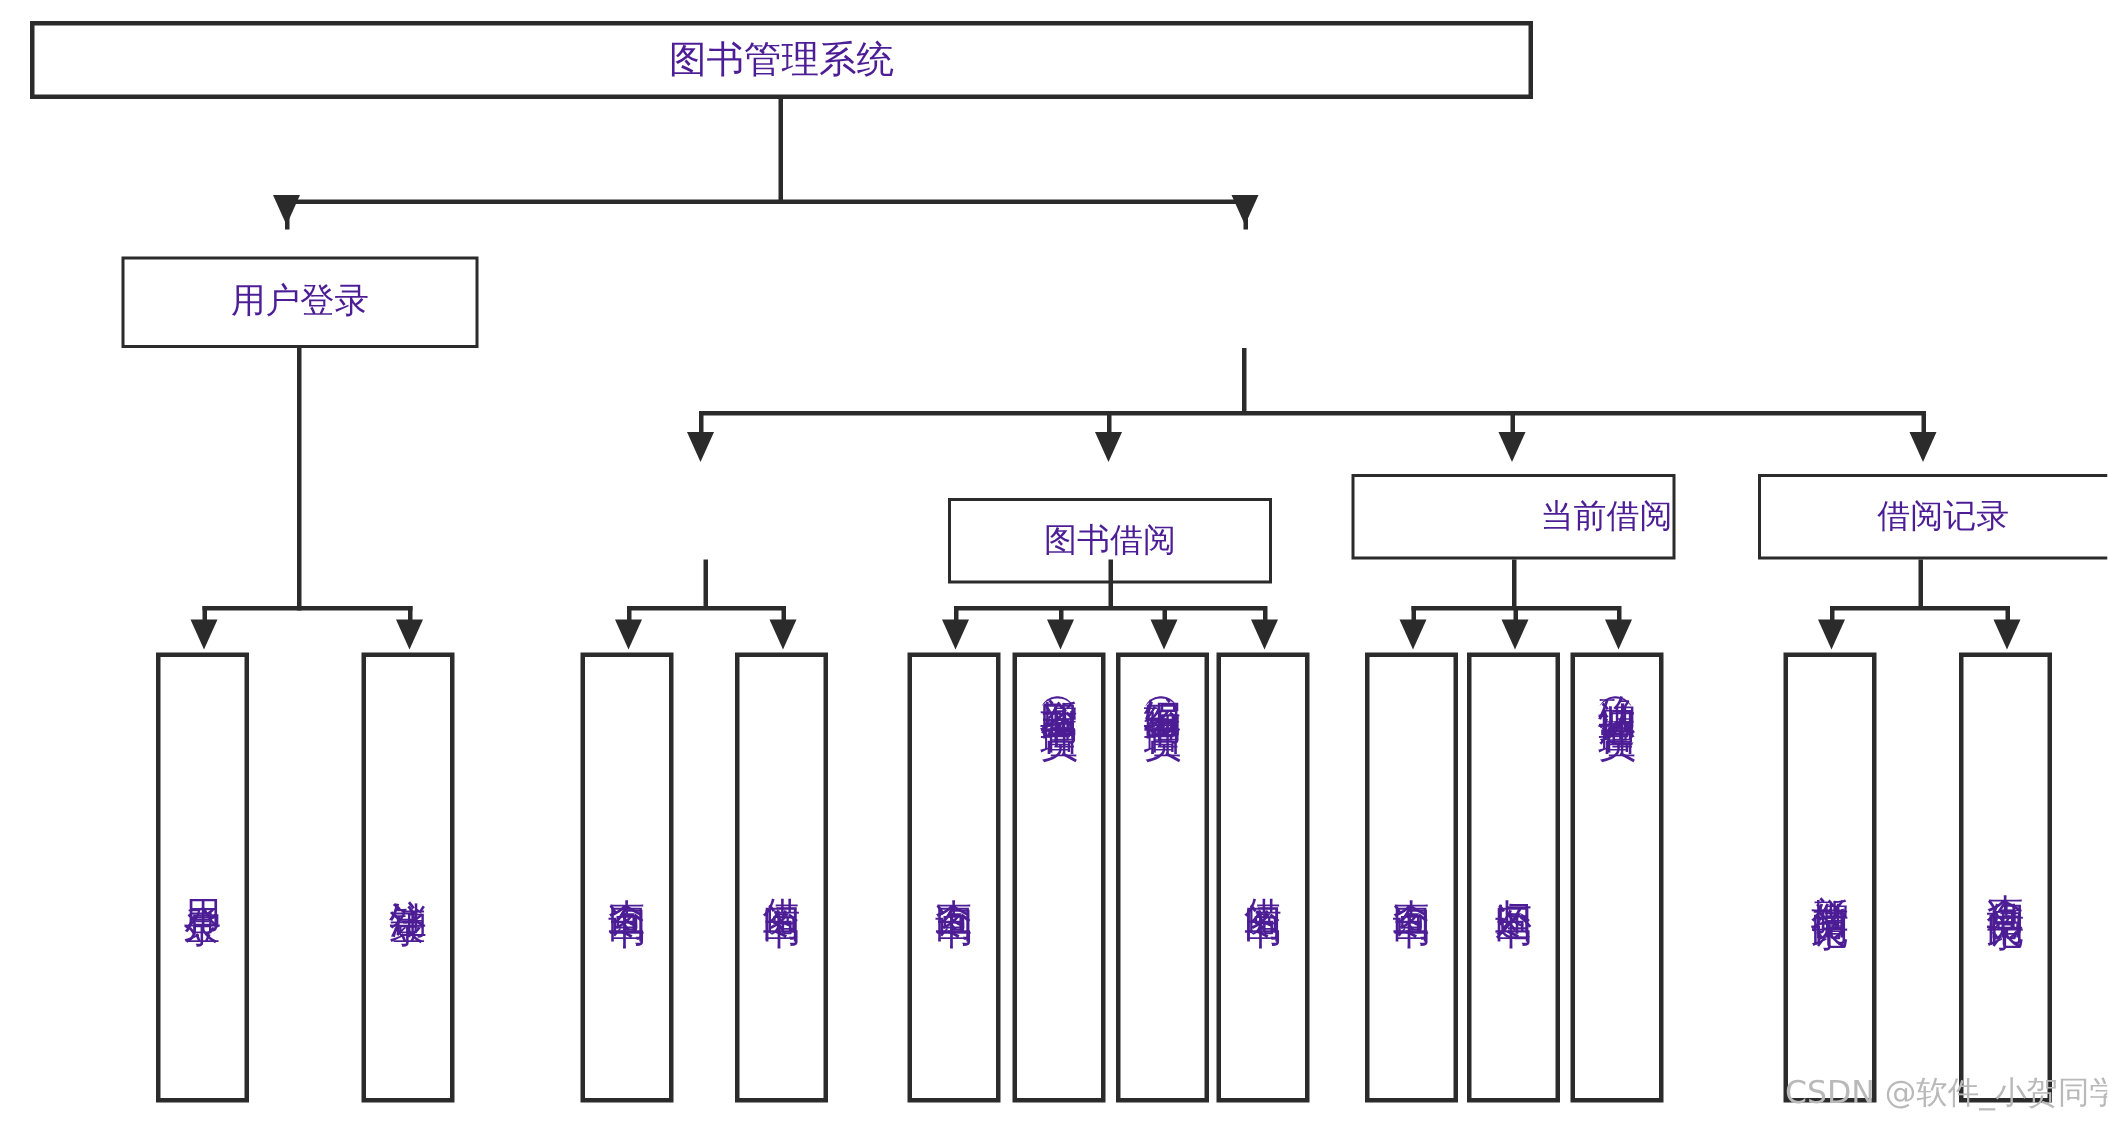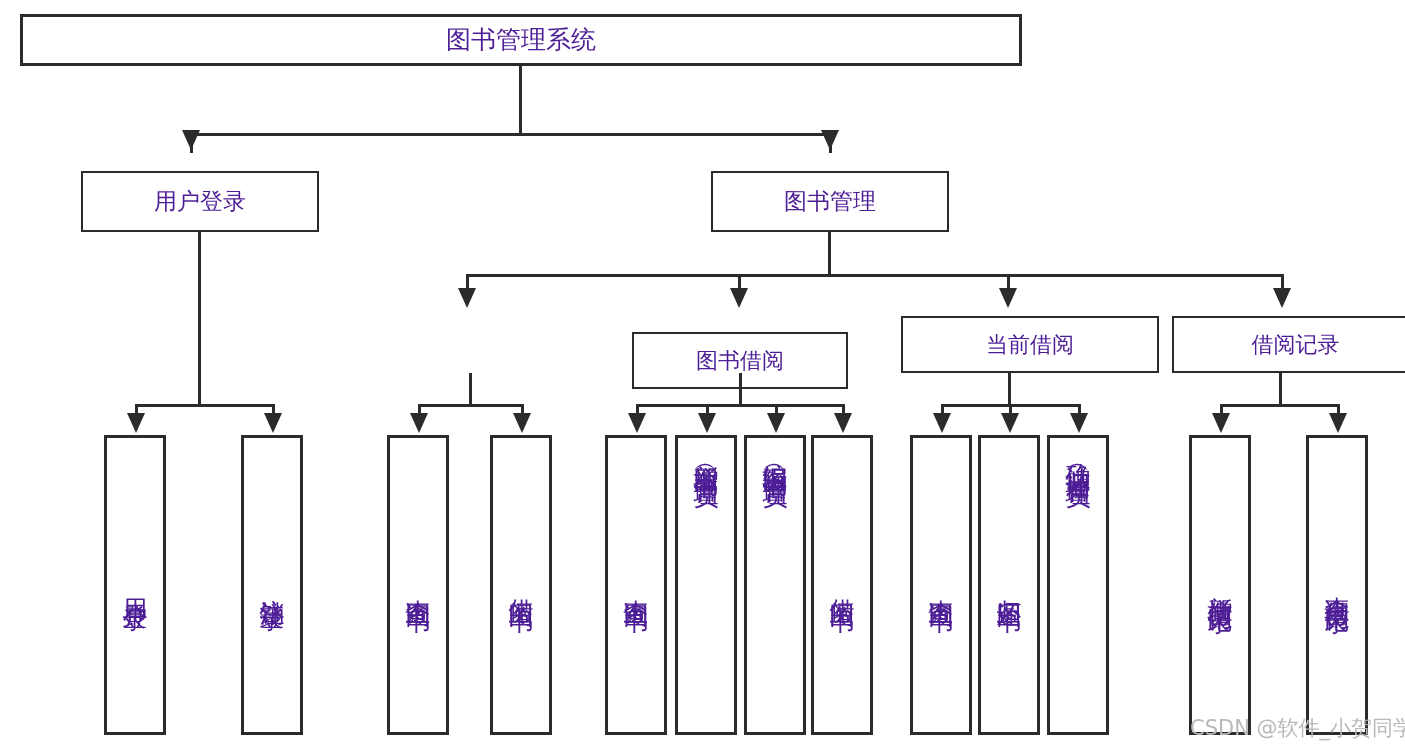--- a/index.html
+++ b/index.html
@@ -104,23 +104,20 @@
 
   <div class="vline" style="left:190px; top:133px; height:20px;"></div>
   <div class="arrow" style="left:182px; top:130px;"></div>
   <div class="vline" style="left:829px; top:133px; height:20px;"></div>
   <div class="arrow" style="left:821px; top:130px;"></div>
 
   <div class="node h1" style="left:81px; top:171px; width:238px; height:61px;">
     <span class="label">用户登录</span>
   </div>
 
-  <div class="node h1" style="left:711px; top:171px; width:238px; height:61px;">
-    <span class="label">图书管理</span>
-  </div>
 
   <div class="vline" style="left:198px; top:232px; height:175px;"></div>
   <div class="hline" style="left:135px; top:404px; width:140px;"></div>
   <div class="vline" style="left:135px; top:404px; height:14px;"></div>
   <div class="arrow" style="left:127px; top:413px;"></div>
   <div class="vline" style="left:272px; top:404px; height:14px;"></div>
   <div class="arrow" style="left:264px; top:413px;"></div>
 
   <div class="vline" style="left:828px; top:232px; height:44px;"></div>
   <div class="hline" style="left:466px; top:274px; width:818px;"></div>
@@ -129,21 +126,21 @@
   <div class="vline" style="left:738px; top:274px; height:18px;"></div>
   <div class="arrow" style="left:730px; top:288px;"></div>
   <div class="vline" style="left:1007px; top:274px; height:18px;"></div>
   <div class="arrow" style="left:999px; top:288px;"></div>
   <div class="vline" style="left:1281px; top:274px; height:18px;"></div>
   <div class="arrow" style="left:1273px; top:288px;"></div>
 
   <div class="node h2" style="left:632px; top:332px; width:216px; height:57px;">
     <span class="label">图书借阅</span>
   </div>
-  <div class="node h2" style="left:901px; top:316px; width:258px; height:57px;">
+  <div class="node h2" style="left:901px; top:316px; width:216px; height:57px;justify-content:flex-end;">
     <span class="label">当前借阅</span>
   </div>
   <div class="node h2" style="left:1172px; top:316px; width:247px; height:57px;">
     <span class="label">借阅记录</span>
   </div>
 
   <div class="vline" style="left:469px; top:373px; height:33px;"></div>
   <div class="hline" style="left:418px; top:404px; width:106px;"></div>
   <div class="vline" style="left:418px; top:404px; height:10px;"></div>
   <div class="arrow" style="left:410px; top:413px;"></div>

